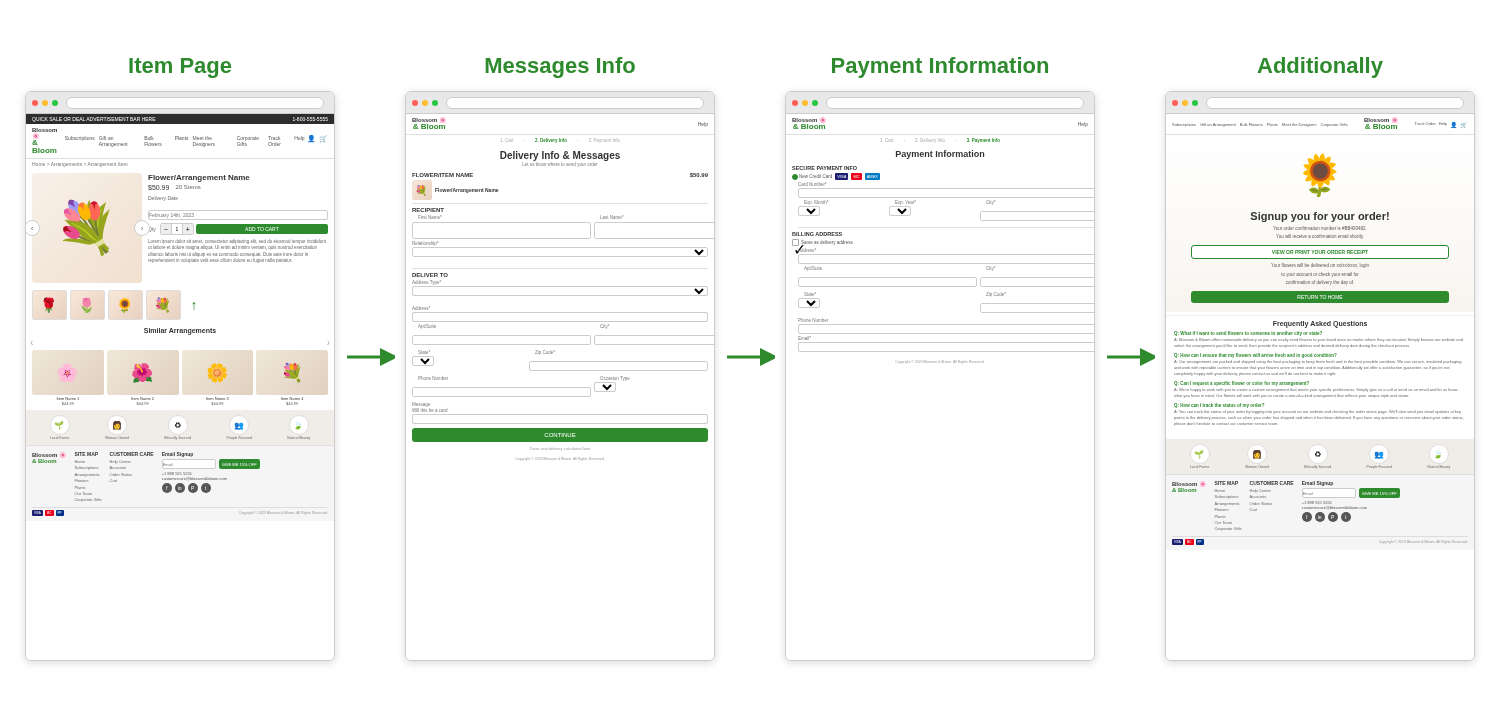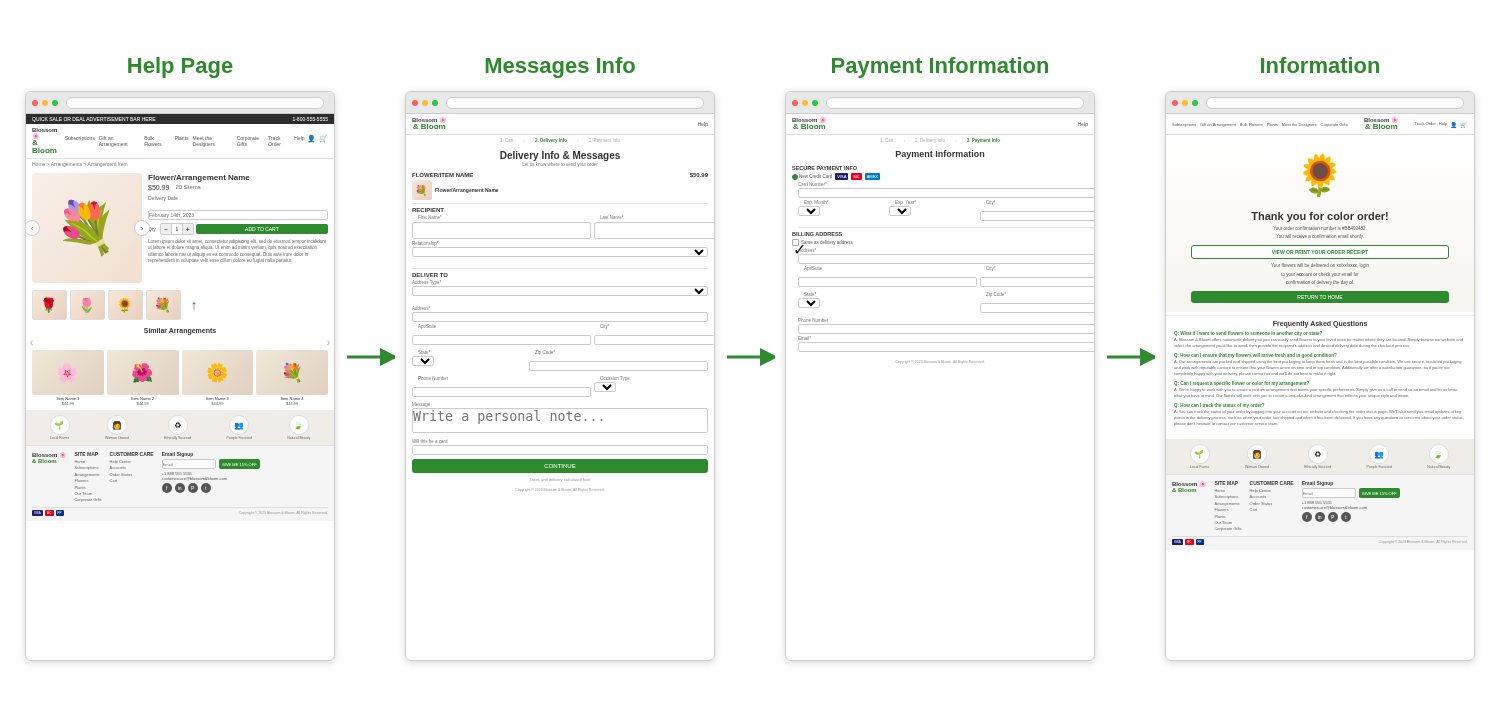--- a/index.html
+++ b/index.html
@@ -724,21 +724,21 @@
       font-size: 8px;
       color: #666;
     }
   </style>
 </head>
 <body>
 
 <div class="main-container">
 
   <div class="step-block">
-    <div class="step-title">Help Page</div>
+    <div class="step-title">Item Page</div>
     <div class="screenshot-wrapper">
 
       <div class="browser-chrome">
         <div class="browser-dot red"></div>
         <div class="browser-dot yellow"></div>
         <div class="browser-dot green"></div>
         <div class="browser-url"></div>
       </div>
       <div class="page-content">
 
@@ -1019,21 +1019,20 @@
             <div class="form-label">Phone Number</div>
             <input class="form-input" type="text" style="">
           </div>
           <div style="flex:1;">
             <div class="form-label">Occasion Type</div>
             <select class="form-select"><option></option></select>
           </div>
         </div>
         
         <div class="form-label">Message</div>
-        <textarea class="form-textarea" placeholder="Write a personal note..." style=""></textarea>
         <div class="form-label">Will this be a card</div>
         <input class="form-input-full" type="text" style="">
         
         <button class="continue-btn">CONTINUE</button>
         <div class="form-note">Taxes and delivery calculated later</div>
         <div style="font-size:3.5px; color:#999; text-align:center; padding:3px;">Copyright © 2023 Blossom &amp; Bloom. All Rights Reserved.</div>
       </div>
     </div>
   </div>
 
@@ -1151,21 +1150,21 @@
       <defs>
         <marker id="arrowhead3" markerWidth="6" markerHeight="6" refX="3" refY="3" orient="auto">
           <polygon points="0 0, 6 3, 0 6" fill="#2d8a2d"></polygon>
         </marker>
       </defs>
       <line x1="2" y1="15" x2="44" y2="15" stroke="#2d8a2d" stroke-width="3" marker-end="url(#arrowhead3)"></line>
     </svg>
   </div>
 
   <div class="step-block">
-    <div class="step-title">Information</div>
+    <div class="step-title">Additionally</div>
     <div class="screenshot-wrapper">
       <div class="browser-chrome">
         <div class="browser-dot red"></div>
         <div class="browser-dot yellow"></div>
         <div class="browser-dot green"></div>
         <div class="browser-url"></div>
       </div>
       <div class="page-content">
 
         <div class="nav-bar">
@@ -1184,21 +1183,21 @@
           <div class="nav-icons">
             <span style="font-size:4px;">Track Order</span>
             <span style="font-size:4px;">Help</span>
             <span style="font-size:6px;">👤</span>
             <span style="font-size:6px;">🛒</span>
           </div>
         </div>
 
         <div style="text-align:center; padding: 5px 10px; background: linear-gradient(180deg, #fff 0%, #f8f5f0 100%);">
           <div class="confirm-sunflower">🌻</div>
-          <div class="confirm-title">Thank you for color order!</div>
+          <div class="confirm-title">Signup you for your order!</div>
           <div class="confirm-text">Your order confirmation number is #BB493482.</div>
           <div class="confirm-text">You will receive a confirmation email shortly.</div>
           <button class="view-receipt-btn">VIEW OR PRINT YOUR ORDER RECEIPT</button>
           <div class="confirm-delivery-text">Your flowers will be delivered on xx/xx/xxxx, login</div>
           <div class="confirm-delivery-text">to your account or check your email for</div>
           <div class="confirm-delivery-text">confirmation of delivery the day of.</div>
           <button class="return-home-btn">RETURN TO HOME</button>
         </div>
 
         <div class="faq-section">

